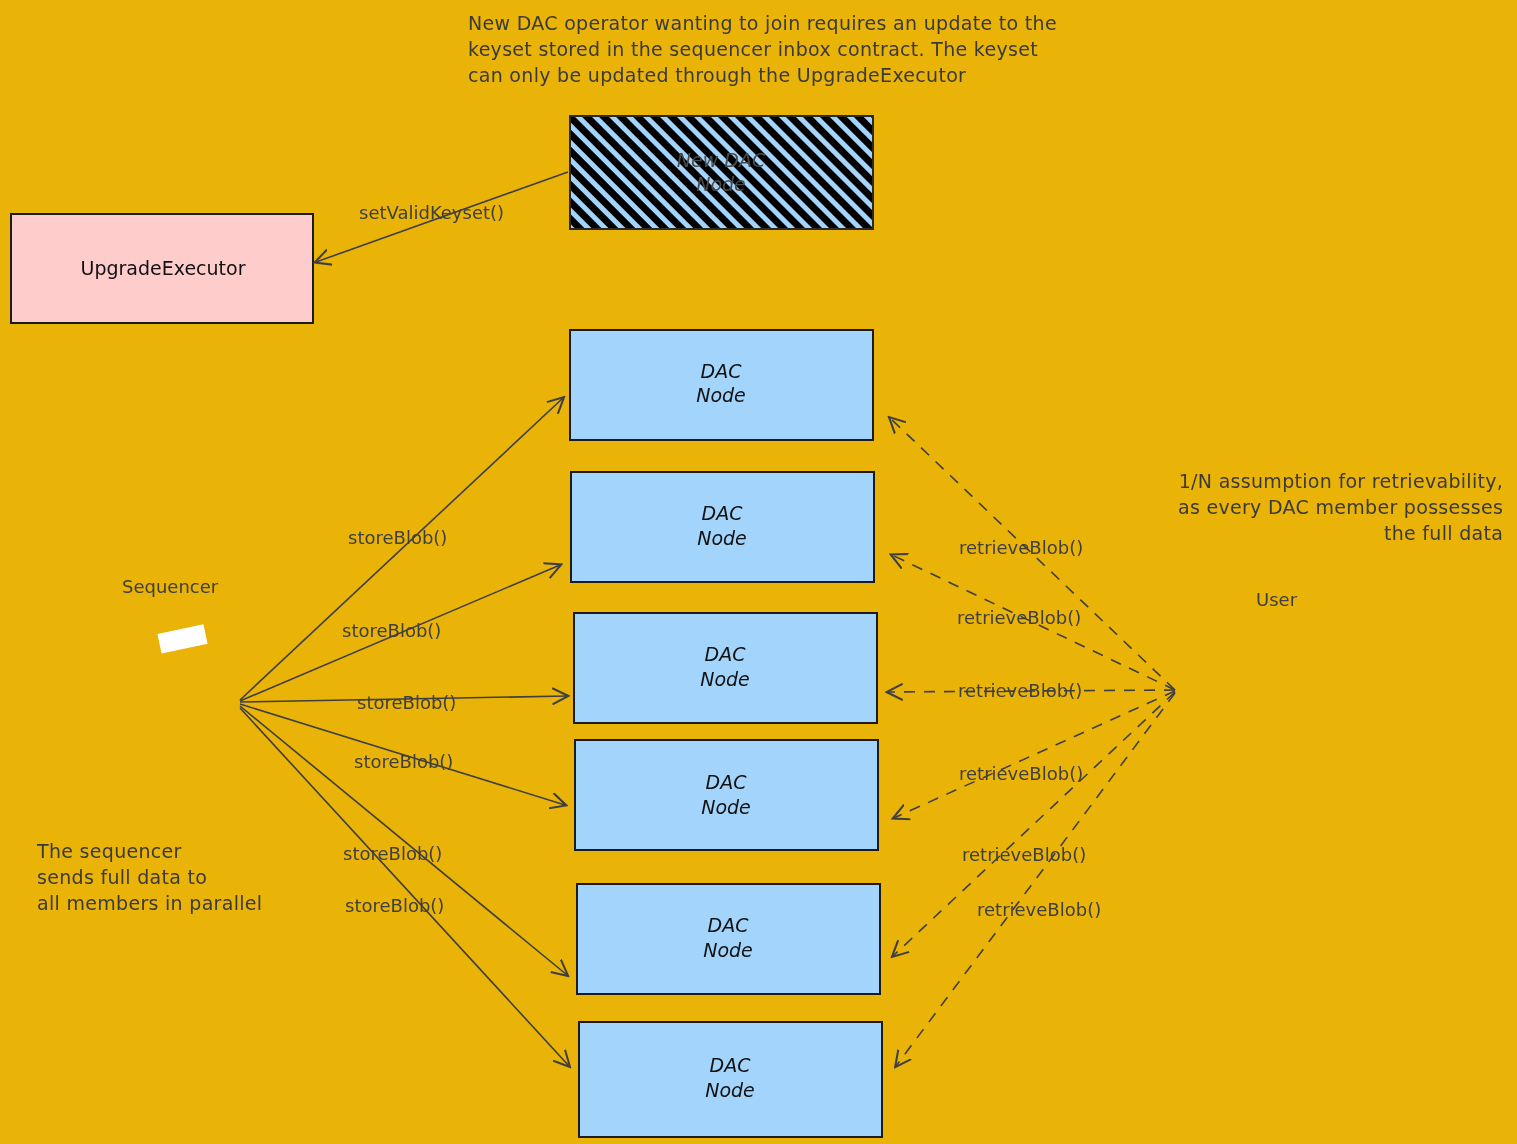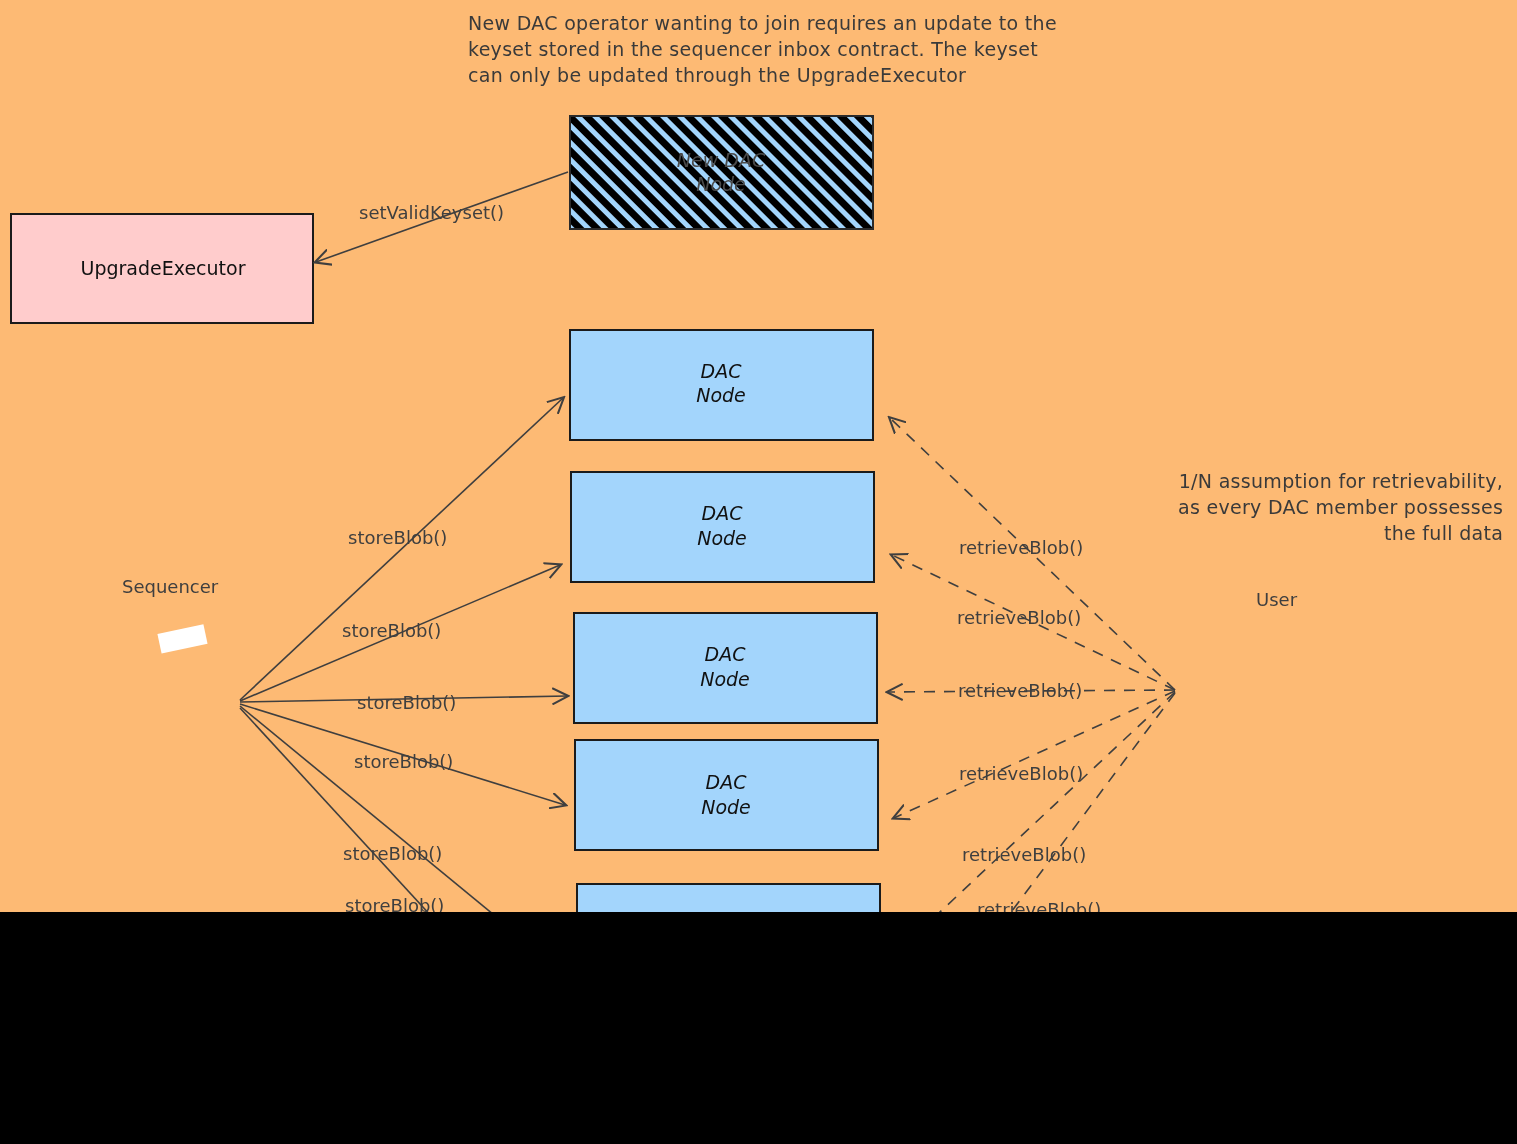--- a/index.html
+++ b/index.html
@@ -3,22 +3,22 @@
 <meta charset="utf-8">
 <style>
   html, body {
     margin: 0;
     padding: 0;
     background: #000000;
   }
   #canvas {
     position: relative;
     width: 1517px;
-    height: 912px;
-    background: #fdba74;
+    height: 1144px;
+    background: #eab308;
     overflow: hidden;
     font-family: "DejaVu Sans", sans-serif;
   }
   svg.layer {
     position: absolute;
     left: 0;
     top: 0;
     width: 1517px;
     height: 1144px;
     pointer-events: none;
@@ -56,20 +56,21 @@
 </style>
 </head>
 <body>
 
 <div id="canvas">
 
   <div class="annot" style="left:468px; top:10px;">New DAC operator wanting to join requires an update to the<br>keyset stored in the sequencer inbox contract. The keyset<br>can only be updated through the UpgradeExecutor</div>
 
   <div class="annot" style="left:1178px; top:468px;text-align:right;">1/N assumption for retrievability,<br>as every DAC member possesses<br>the full data</div>
 
+  <div class="annot" style="left:37px; top:838px;">The sequencer<br>sends full data to<br>all members in parallel</div>
 
   <svg class="layer" viewBox="0 0 1517 1144" xmlns="http://www.w3.org/2000/svg">
     <defs>
       <pattern id="hatch" width="12" height="12" patternTransform="rotate(-45)" patternUnits="userSpaceOnUse">
         <rect width="12" height="12" fill="#000000"></rect>
         <rect width="5" height="12" fill="#a3d5fc"></rect>
       </pattern>
       <marker id="arrowSolid" viewBox="0 0 12 12" refX="10" refY="6" markerWidth="11" markerHeight="11" orient="auto-start-reverse">
         <path d="M 0 0.5 L 11 6 L 0 11.5" fill="none" stroke="#3f3f3f" stroke-width="1.4"></path>
       </marker>

